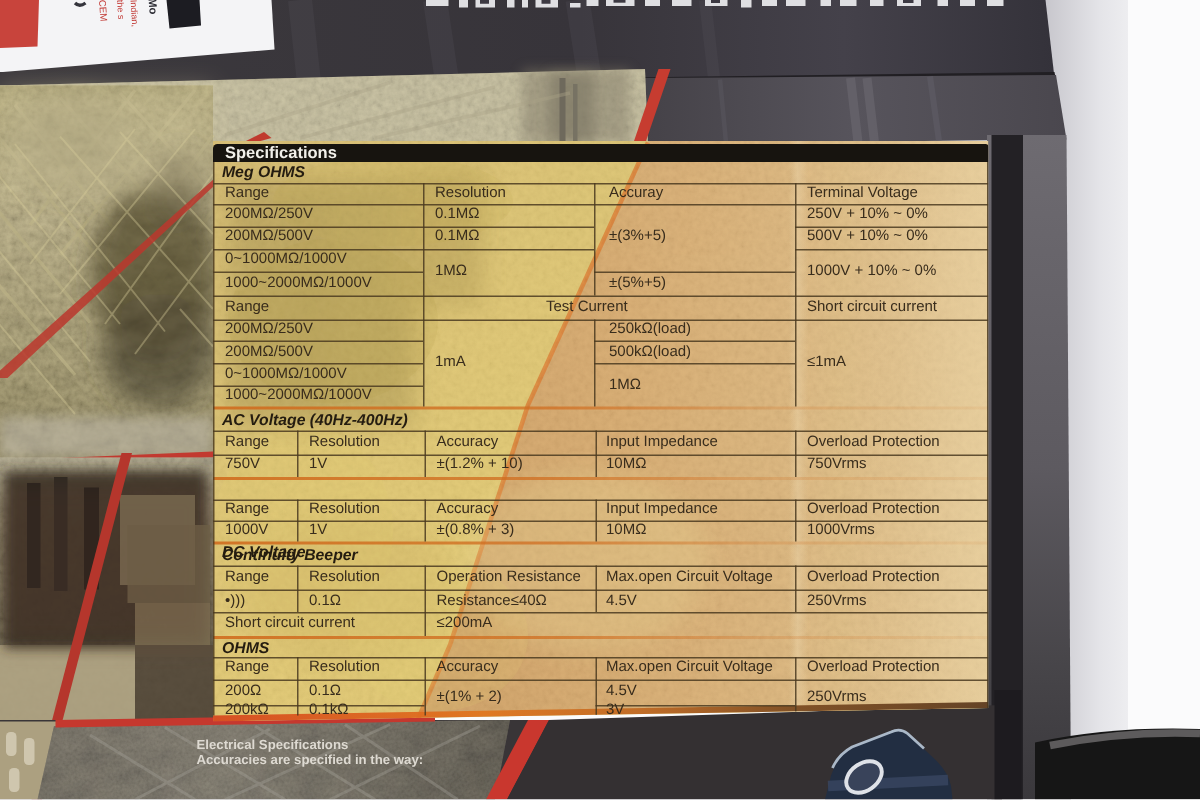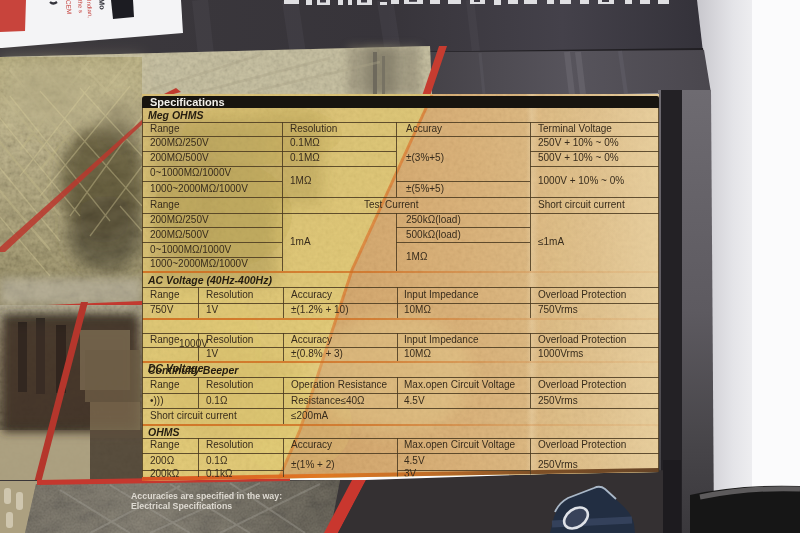--- a/index.html
+++ b/index.html
@@ -377,21 +377,21 @@
 <div class="t" style="left:64px;top:211.25px;">1V</div>
 <div class="t" style="left:149px;top:211.25px;">±(1.2% + 10)</div>
 <div class="t" style="left:262px;top:211.25px;">10MΩ</div>
 <div class="t" style="left:396px;top:211.25px;">750Vrms</div>
 
 <div class="t" style="left:8px;top:240.75px;">Range</div>
 <div class="t" style="left:64px;top:240.75px;">Resolution</div>
 <div class="t" style="left:149px;top:240.75px;">Accuracy</div>
 <div class="t" style="left:262px;top:240.75px;">Input Impedance</div>
 <div class="t" style="left:396px;top:240.75px;">Overload Protection</div>
-<div class="t" style="left:8px;top:245px;margin-left:29px;">1000V</div>
+<div class="t" style="left:8px;top:255px;">1000V</div>
 <div class="t" style="left:64px;top:255px;">1V</div>
 <div class="t" style="left:149px;top:255px;">±(0.8% + 3)</div>
 <div class="t" style="left:262px;top:255px;">10MΩ</div>
 <div class="t" style="left:396px;top:255px;">1000Vrms</div>
 
 <div class="t" style="left:8px;top:286px;">Range</div>
 <div class="t" style="left:64px;top:286px;">Resolution</div>
 <div class="t" style="left:149px;top:286px;">Operation Resistance</div>
 <div class="t" style="left:262px;top:286px;">Max.open Circuit Voltage</div>
 <div class="t" style="left:396px;top:286px;">Overload Protection</div>
@@ -414,17 +414,17 @@
 <div class="t" style="left:8px;top:374.5px;">200kΩ</div>
 <div class="t" style="left:64px;top:374.5px;">0.1kΩ</div>
 <div class="t" style="left:262px;top:374.5px;">3V</div>
 <div class="t" style="left:149px;top:365.75px;">±(1% + 2)</div>
 <div class="t" style="left:396px;top:365.75px;">250Vrms</div>
 
 </div>
 
 <div style="left:131px;top:490.5px;width:320px;color:#dedad2;font-size:8.8px;line-height:10px;font-weight:bold;">
 
+  <div style="position:static">Electrical Specifications</div>
   <div style="position:static">Accuracies are specified in the way:</div>
-  <div style="position:static">Electrical Specifications</div>
 </div>
 
 </div>
 
 </body></html>

